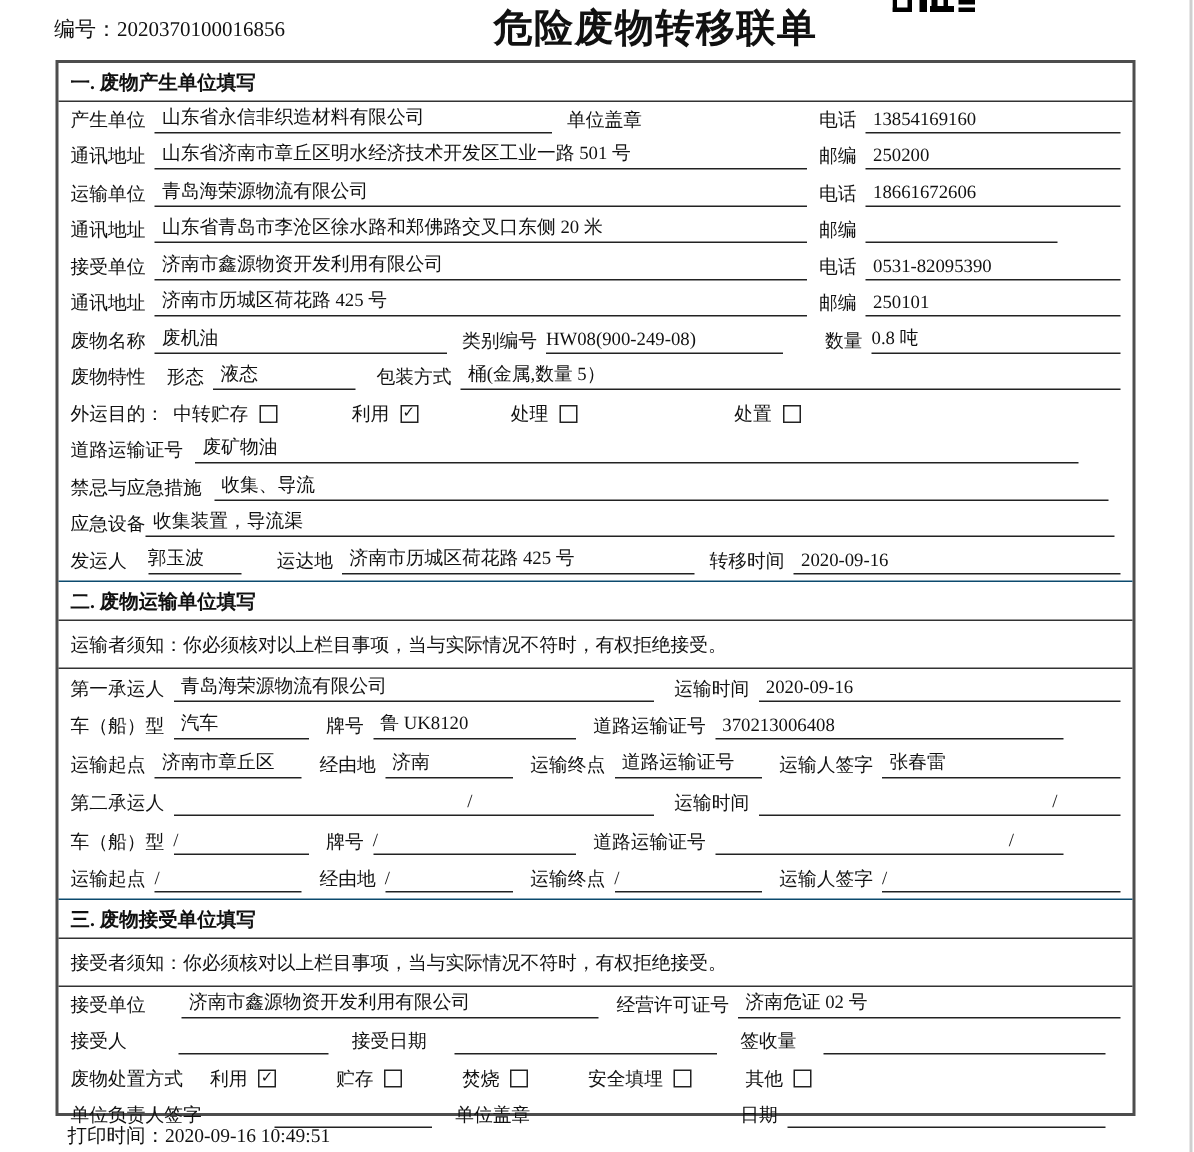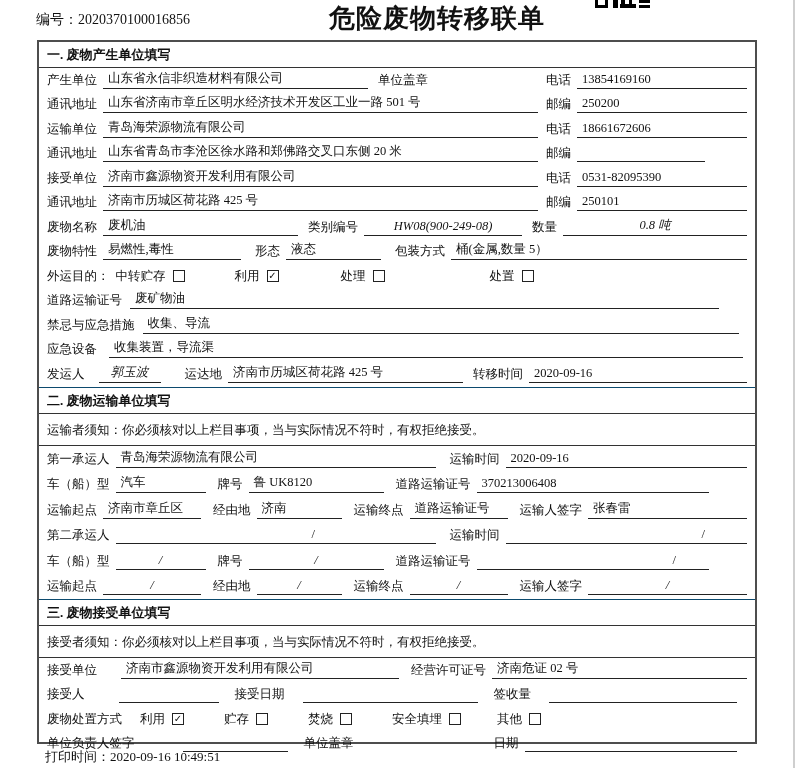--- a/index.html
+++ b/index.html
@@ -26,21 +26,21 @@
   .row{display:flex;align-items:flex-end;padding:0 8px 4px 8px;box-sizing:border-box;}
   .s1 .row{height:24.5px;}
   .s2 .row{height:25.5px;}
   .s3 .row{height:24.5px;}
   .lb{white-space:nowrap;flex:0 0 auto;}
   .row > .lb:not(:first-child){margin-left:8px;}
   .ul{
     border-bottom:1px solid #222;margin-left:6px;padding:0 3px 1px 5px;
     white-space:nowrap;box-sizing:border-box;min-height:16px;flex:0 0 auto;
   }
-  .ul.ctr{text-align:center;padding-left:0;padding-right:0;font-style:italic;}
+  .ul.ctr{padding-left:0;padding-right:0;}
   .ul.sl{text-align:left;padding-left:28%;}
   .cbw{display:inline-flex;align-items:center;gap:7px;flex:0 0 auto;white-space:nowrap;}
   .box{
     width:12px;height:12px;border:1px solid #222;box-sizing:border-box;
     display:inline-flex;align-items:center;justify-content:center;
     font-size:10px;line-height:10px;margin-bottom:1px;
     font-family:"DejaVu Sans",sans-serif;
   }
   .footer{position:absolute;left:45px;top:748px;font-size:13px;white-space:nowrap;}
 </style>
@@ -107,26 +107,25 @@
         <span class="lb">通讯地址</span>
         <span class="ul" style="flex: 1 1 0%;">济南市历城区荷花路 425 号</span>
         <span class="lb">邮编</span>
         <span class="ul" style="width: 170px;">250101</span>
       </div>
       <div class="row">
         <span class="lb">废物名称</span>
         <span class="ul" style="width: 195px;">废机油</span>
         <span class="lb" style="margin-left: 10px;">类别编号</span>
         <span class="ul ctr" style="width: 158px;">HW08(900-249-08)</span>
-        <span class="lb" style="margin-left: 10px; text-align: right;">数量</span>
+        <span class="lb" style="margin-left: 28px; text-align: right;">数量</span>
         <span class="ul ctr" style="flex: 1 1 0%;">0.8 吨</span>
       </div>
       <div class="row">
         <span class="lb">废物特性</span>
-        <span class="ul" style="width: 138px;">易燃性,毒性</span>
         <span class="lb" style="margin-left: 14px;">形态</span>
         <span class="ul" style="width: 95px;">液态</span>
         <span class="lb" style="margin-left: 14px;">包装方式</span>
         <span class="ul" style="flex: 1 1 0%;">桶(金属,数量  5）</span>
       </div>
       <div class="row">
         <span class="lb">外运目的：</span>
         <span class="cbw" style="margin-left: 6px;">
           <span>中转贮存</span>
           <span class="box"></span>
@@ -147,21 +146,21 @@
       <div class="row">
         <span class="lb">道路运输证号</span>
         <span class="ul" style="flex: 1 1 0%; margin-left: 8px; margin-right: 28px;">废矿物油</span>
       </div>
       <div class="row">
         <span class="lb">禁忌与应急措施</span>
         <span class="ul" style="flex: 1 1 0%; margin-left: 8px; margin-right: 8px;">收集、导流</span>
       </div>
       <div class="row">
         <span class="lb">应急设备</span>
-        <span class="ul" style="flex: 1 1 0%; margin-left: 12px; margin-right: 4px;">收集装置，导流渠</span>
+        <span class="ul" style="flex: 1 1 0%; margin-left: 0; margin-right: 4px;">收集装置，导流渠</span>
       </div>
       <div class="row">
         <span class="lb">发运人</span>
         <span class="ul ctr" style="width: 62px; margin-left: 14px;">郭玉波</span>
         <span class="lb" style="margin-left: 24px;">运达地</span>
         <span class="ul" style="width: 235px;">济南市历城区荷花路 425 号</span>
         <span class="lb" style="margin-left: 10px;">转移时间</span>
         <span class="ul" style="flex: 1 1 0%;">2020-09-16</span>
       </div>
     </div>

